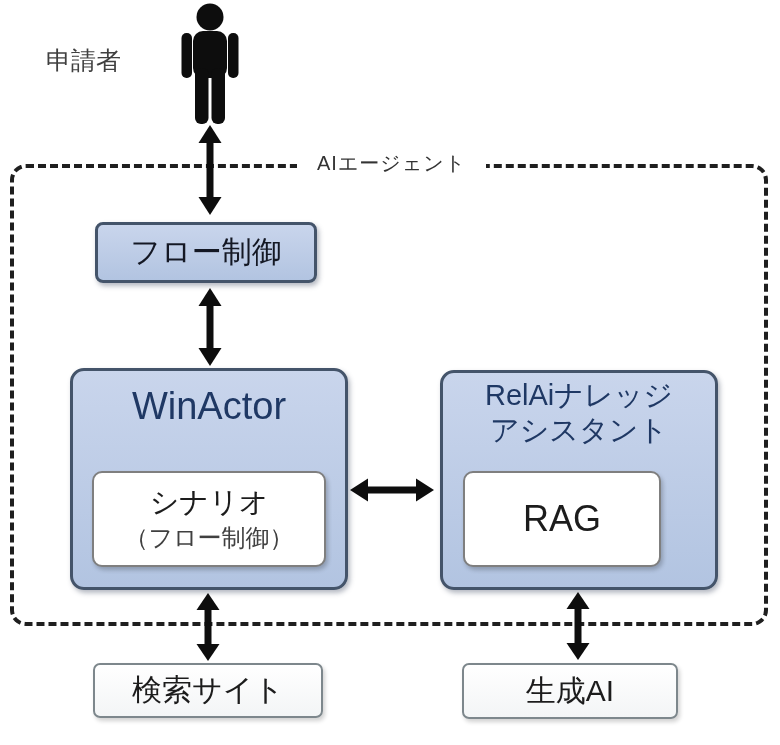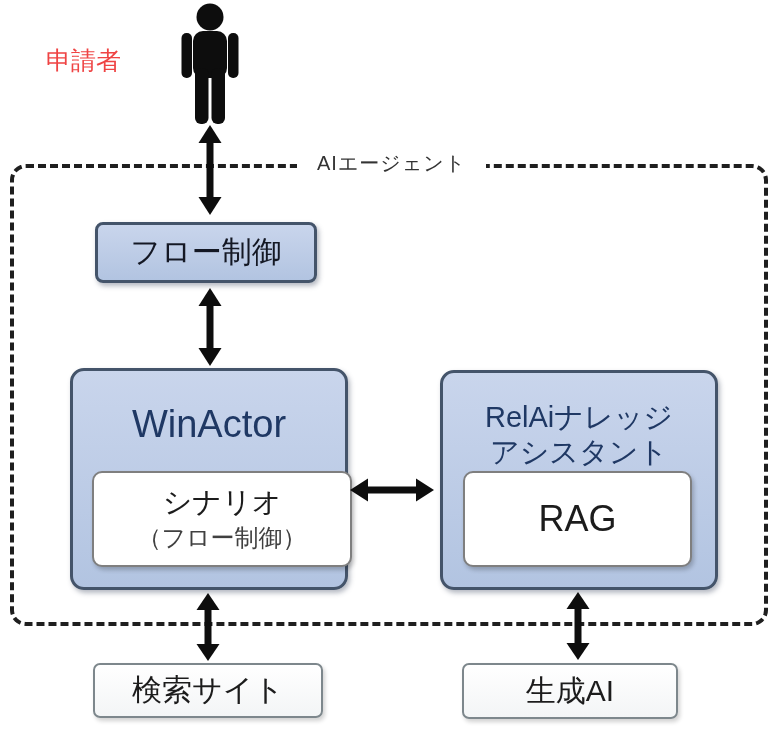--- a/index.html
+++ b/index.html
@@ -1,21 +1,21 @@
 <!DOCTYPE html>
 <html><head>
 <meta charset="utf-8">
 <style>
   html,body{margin:0;padding:0;background:#ffffff;}
   .canvas{
     position:relative;width:780px;height:745px;background:#ffffff;overflow:hidden;
     font-family:"Liberation Sans","DejaVu Sans",sans-serif;
   }
   .abs{position:absolute;}
-  .label-plain{color:#ef4444;}
+  .label-plain{color:#404040;}
   
   .boundary{
     left:10px;top:164px;width:758px;height:462px;
     border:4px dashed #1f1f1f;border-radius:16px;box-sizing:border-box;
   }
   .agent-label{
     left:297px;top:144px;height:38px;line-height:38px;
     background:#ffffff;padding:0 20px;
     font-size:20px;color:#333333;letter-spacing:1px;z-index:3;
   }
@@ -24,30 +24,30 @@
     background:linear-gradient(180deg,#c9d5ec 0%,#b2c4e1 100%);
     border:3px solid #44546a;box-sizing:border-box;
     box-shadow:2px 3px 5px rgba(90,100,120,0.45);
     display:flex;flex-direction:column;align-items:center;z-index:2;
   }
   .dialog-box{left:95px;top:222px;width:222px;height:61px;border-radius:8px;justify-content:center;}
   .dialog-box .t{font-size:30px;color:#141824;}
   .winactor-box{left:70px;top:368px;width:278px;height:222px;border-radius:14px;}
   .relai-box{left:440px;top:370px;width:278px;height:220px;border-radius:14px;}
   .navy-title{color:#1f3864;text-align:center;}
-  .winactor-box .navy-title{font-size:38px;margin-top:30px;line-height:46px;}
-  .relai-box .navy-title{font-size:29px;margin-top:27px;line-height:35px;}
+  .winactor-box .navy-title{font-size:38px;margin-top:12px;line-height:46px;}
+  .relai-box .navy-title{font-size:29px;margin-top:5px;line-height:35px;}
   
   .inner-box{
     background:#ffffff;border:2px solid #7f7f7f;border-radius:10px;box-sizing:border-box;
     box-shadow:2px 3px 4px rgba(0,0,0,0.22);
     display:flex;flex-direction:column;align-items:center;justify-content:center;z-index:3;
   }
-  .scenario-box{left:92px;top:471px;width:260px;height:96px;}
-  .rag-box{left:463px;top:471px;width:229px;height:96px;}
+  .scenario-box{left:92px;top:471px;width:234px;height:96px;}
+  .rag-box{left:463px;top:471px;width:198px;height:96px;}
   .inner-box .l1{font-size:29px;color:#1c1c1c;line-height:38px;}
   .rag-box .l1{font-size:36px;line-height:42px;}
   .inner-box .l2{font-size:24px;color:#404040;line-height:34px;}
   
   .ext-box{
     background:linear-gradient(180deg,#ffffff 0%,#f3f5f6 100%);
     border:2px solid #7d878c;border-radius:7px;box-sizing:border-box;
     box-shadow:2px 3px 4px rgba(0,0,0,0.18);
     display:flex;align-items:center;justify-content:center;z-index:2;
   }

